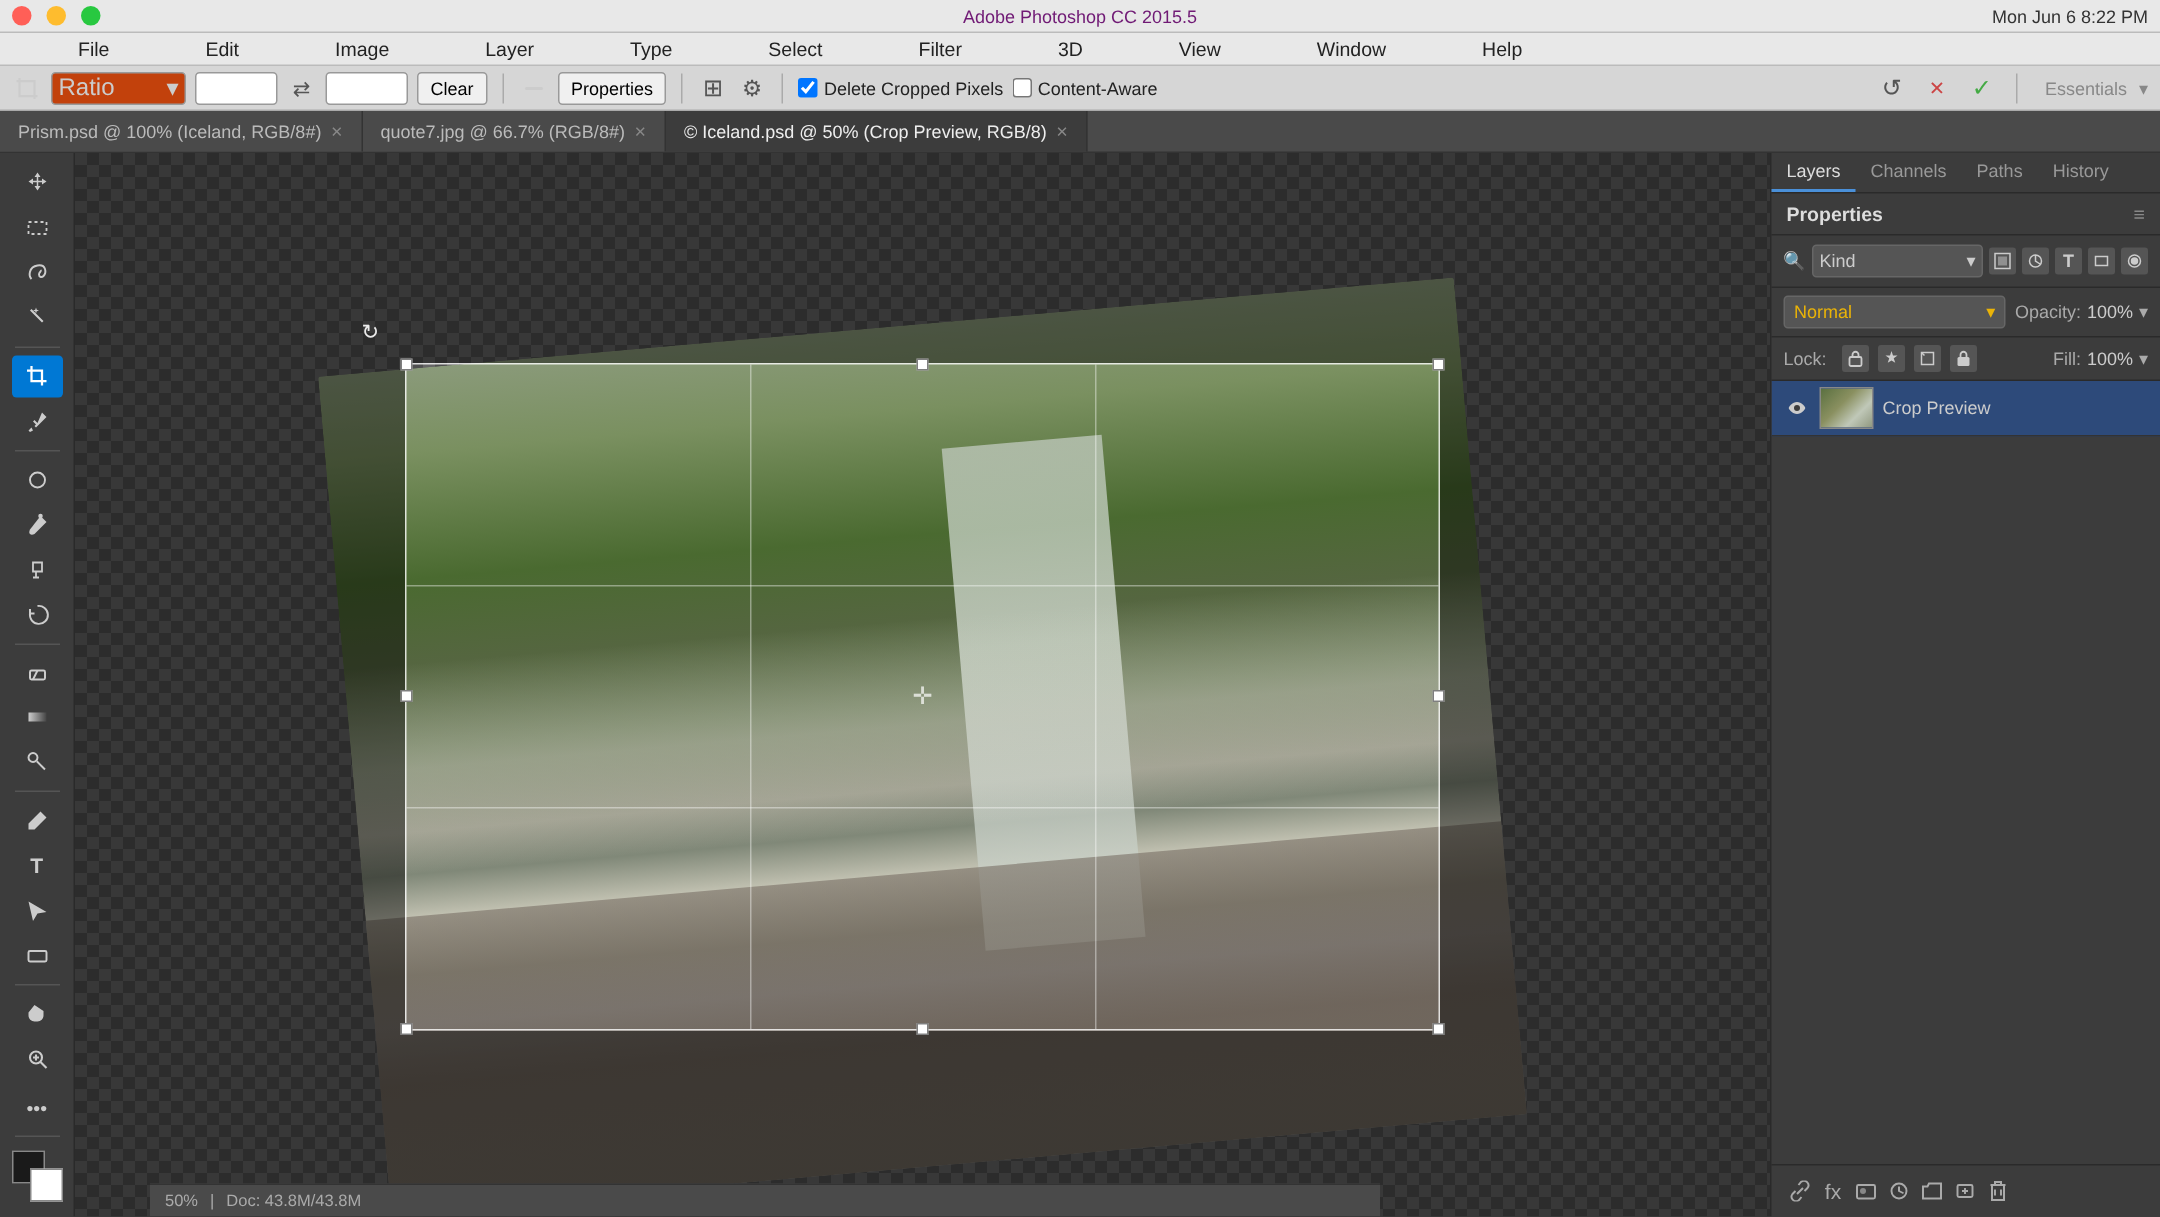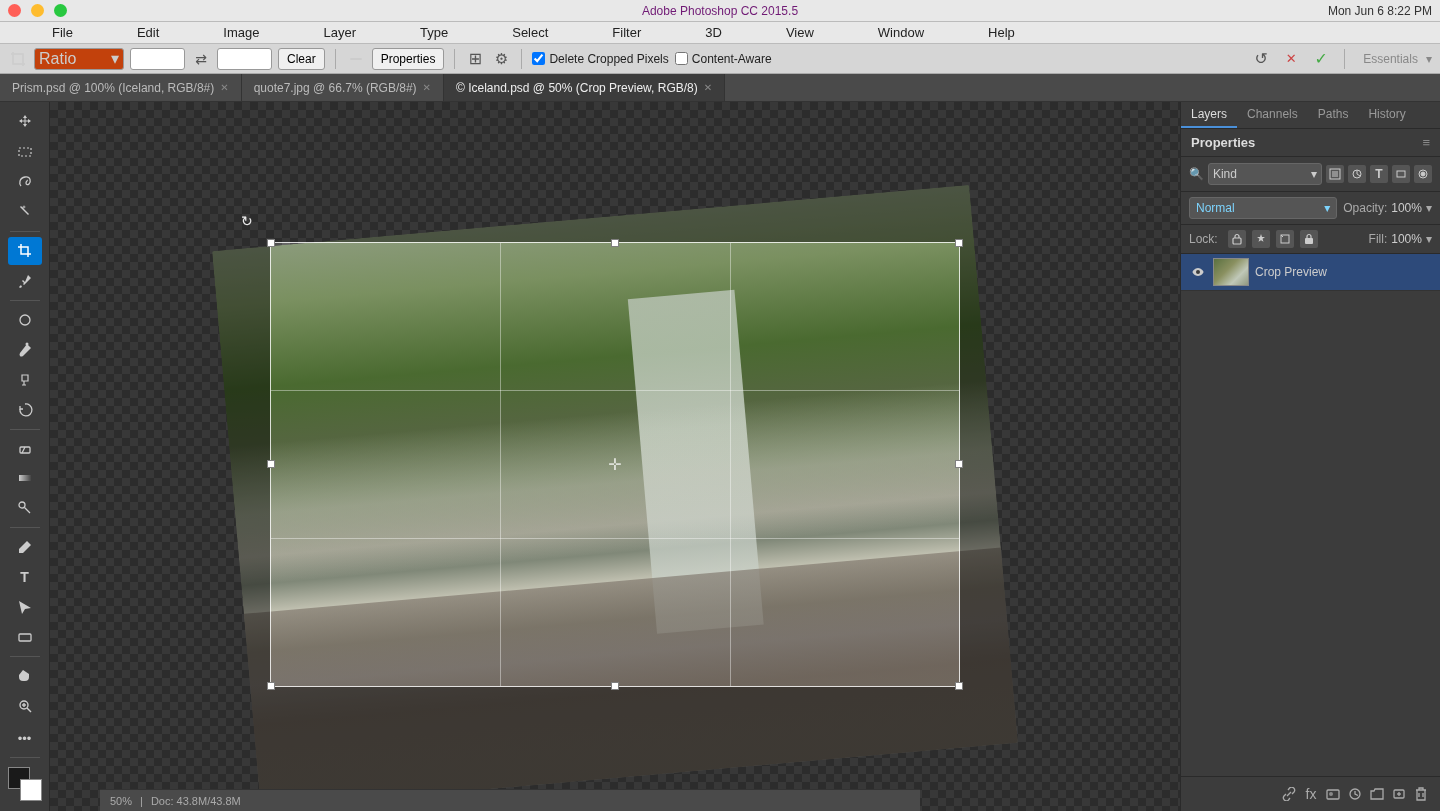--- a/index.html
+++ b/index.html
@@ -193,21 +193,21 @@
     .filter-icons { display: flex; gap: 4px; }
     .filter-icon { width: 18px; height: 18px; background: #555; border-radius: 2px; display: flex; align-items: center; justify-content: center; cursor: pointer; font-size: 11px; color: #ccc; }
 
     
     #blend-row {
       display: flex; align-items: center; gap: 6px;
       padding: 5px 8px; border-bottom: 1px solid #2a2a2a;
     }
     .blend-select {
       flex: 1; background: #555; border: 1px solid #666; border-radius: 3px;
-      padding: 2px 6px; font-size: 12px; color: #7dd3fc; height: 22px;
+      padding: 2px 6px; font-size: 12px; color: #eab308; height: 22px;
       display: flex; align-items: center; justify-content: space-between; cursor: pointer;
     }
     .opacity-row { display: flex; align-items: center; gap: 4px; font-size: 12px; color: #aaa; }
     .opacity-val { color: #ccc; min-width: 30px; }
 
     
     #lock-row {
       display: flex; align-items: center; gap: 6px;
       padding: 5px 8px; border-bottom: 1px solid #2a2a2a;
     }
@@ -227,21 +227,21 @@
     .layer-visibility { width: 18px; height: 18px; display: flex; align-items: center; justify-content: center; cursor: pointer; font-size: 13px; color: #aaa; }
     .layer-thumb { width: 36px; height: 28px; background: #666; border: 1px solid #888; flex-shrink: 0; display: flex; align-items: center; justify-content: center; overflow: hidden; }
     .layer-thumb-img {
       width: 100%; height: 100%;
       background: linear-gradient(135deg, #5a7040 0%, #8a9060 40%, #c0c8b8 70%, #909880 100%);
     }
     .layer-name { font-size: 12px; color: #ccc; flex: 1; }
 
     
     #panel-bottom {
-      display: flex; align-items: center; justify-content: flex-end;
+      display: flex; align-items: center; justify-content: flex-start;
       padding: 6px 8px; border-top: 1px solid #2a2a2a;
     }
     .panel-bottom-icon { width: 22px; height: 22px; display: flex; align-items: center; justify-content: center; cursor: pointer; color: #aaa; font-size: 13px; }
 
     
     #bottom-bar {
       position: absolute; bottom: 0; left: 50px; right: 260px; height: 22px;
       background: #4a4a4a; border-top: 1px solid #333;
       display: flex; align-items: center; padding: 0 10px; gap: 8px; font-size: 11px; color: #aaa;
     }

